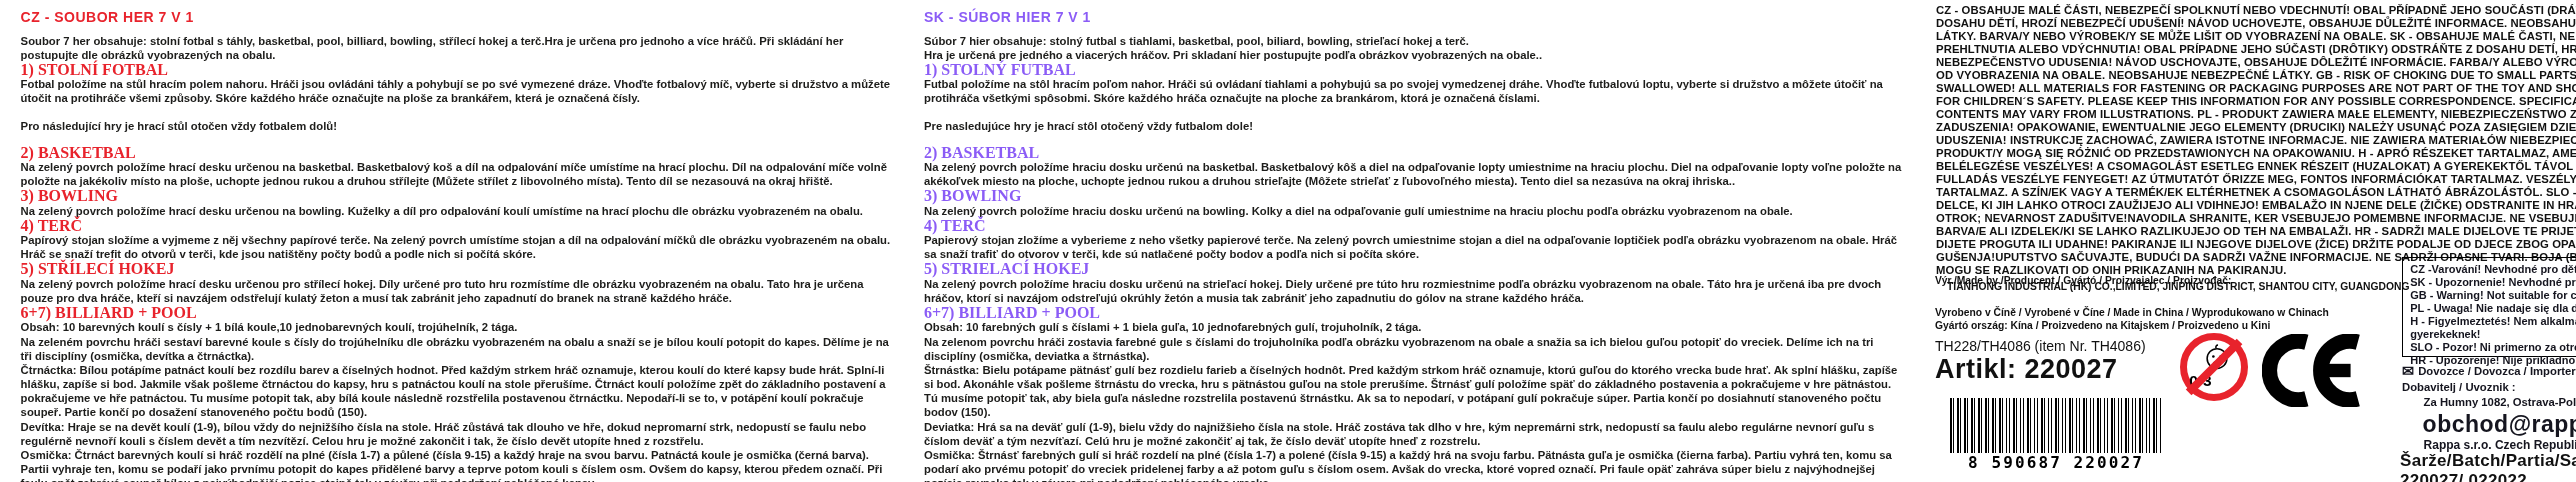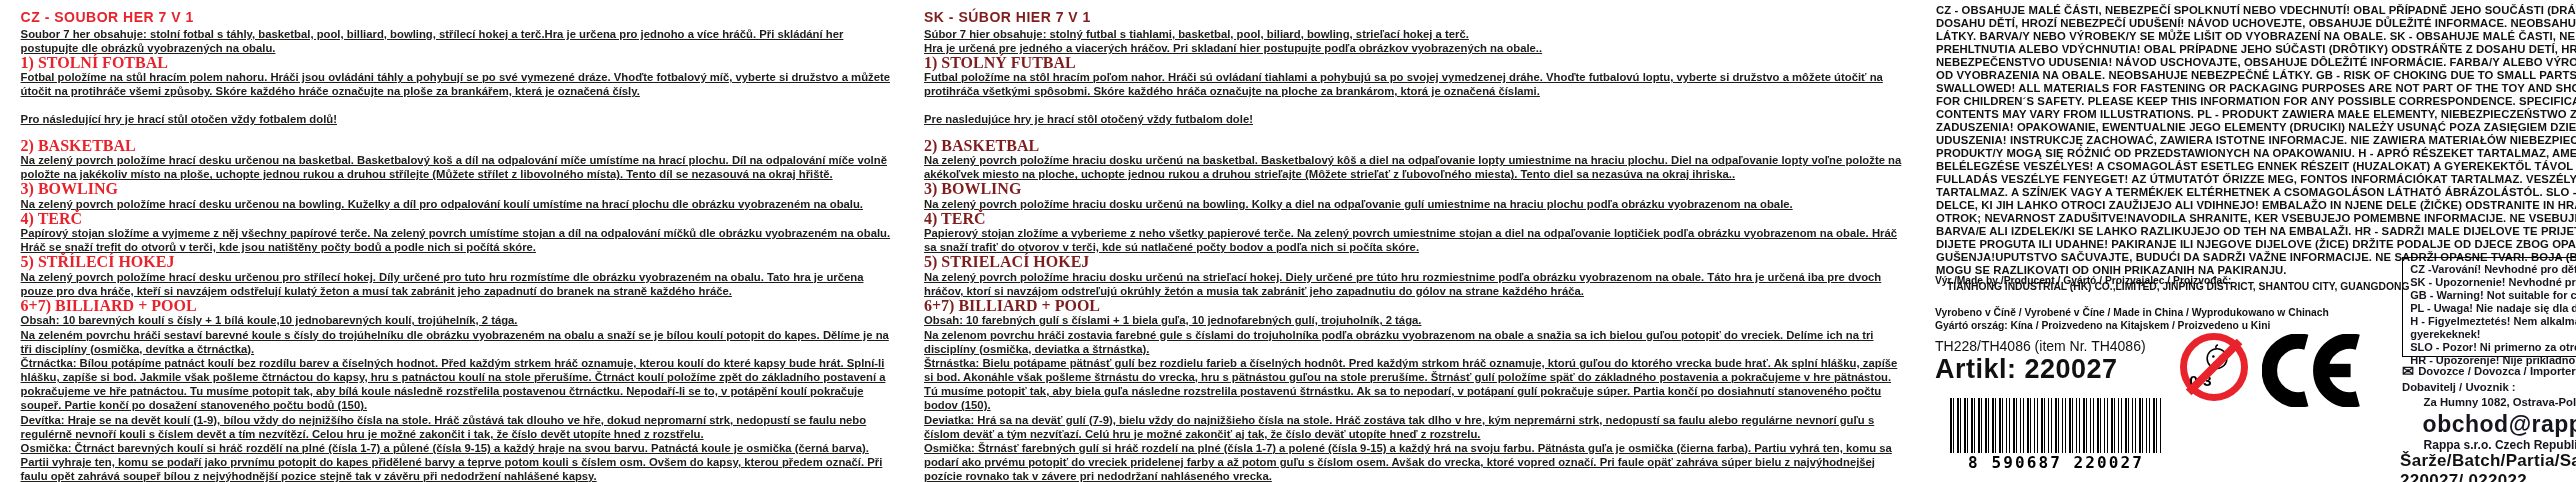--- a/index.html
+++ b/index.html
@@ -2,25 +2,25 @@
 <html style="font-size:8.2px"><head>
 <meta charset="utf-8">
 <style>
   html,body{margin:0;padding:0;background:#ffffff;}
   #label{position:relative;width:2748px;height:483px;background:#ffffff;overflow:hidden;
          font-family:"Liberation Sans",sans-serif;color:#1d1d1b;}
   
   .col{position:absolute;top:9.3px;font-size:11.3px;line-height:14px;font-weight:bold;color:#1d1d1b;}
   #col-cz{left:20.6px;width:878px;}
   #col-sk{left:924px;width:981px;}
-  .col .title{font-size:14px;line-height:17.5px;letter-spacing:0.5px;margin-bottom:0;}
+  .col .title{font-size:14px;line-height:17.5px;letter-spacing:0.5px;margin-bottom:7px;}
   #col-cz .title,#col-cz .heading{color:#e8232c;}
-  #col-sk .title,#col-sk .heading{color:#7f1d1d;}
+  #col-sk .title,#col-sk .heading{color:#8b5cf6;}
   .col .heading{font-size:16px;line-height:14.4px;margin-top:1px;font-family:Liberation Serif, serif;}
-  .col p{margin:0 0 0.5px 0;text-decoration:underline;}
+  .col p{margin:0 0 0.5px 0;}
   .pre{white-space:pre-line;}
   .note{margin-top:13.4px !important;margin-bottom:13.4px !important;}
   
   #warning-par{position:absolute;left:1936px;top:4.1px;width:773px;
       font-size:11.3px;line-height:13px;font-weight:bold;color:#111;letter-spacing:0.1px;}
   
   .mfg{position:absolute;left:1935px;font-weight:bold;font-size:10.3px;line-height:12.4px;color:#111;}
   #mfg-label{top:275px;}
   #mfg-name{top:281px;margin-left:12px;}
   #madein-1{top:307px;}
@@ -100,21 +100,21 @@
     <div class="heading">3) BOWLING</div>
     <p>Na zelený povrch položíme hraciu dosku určenú na bowling. Kolky a diel na odpaľovanie gulí umiestnime na hraciu plochu podľa obrázku vyobrazenom na obale.</p>
     <div class="heading">4) TERČ</div>
     <p>Papierový stojan zložíme a vyberieme z neho všetky papierové terče. Na zelený povrch umiestnime stojan a diel na odpaľovanie loptičiek podľa obrázku vyobrazenom na obale. Hráč sa snaží trafiť do otvorov v terči, kde sú natlačené počty bodov a podľa nich si počíta skóre.</p>
     <div class="heading">5) STRIELACÍ HOKEJ</div>
     <p>Na zelený povrch položíme hraciu dosku určenú na strieľací hokej. Diely určené pre túto hru rozmiestnime podľa obrázku vyobrazenom na obale. Táto hra je určená iba pre dvoch hráčov, ktorí si navzájom odstreľujú okrúhly žetón a musia tak zabrániť jeho zapadnutiu do gólov na strane každého hráča.</p>
     <div class="heading">6+7) BILLIARD + POOL</div>
     <p>Obsah: 10 farebných gulí s číslami + 1 biela guľa, 10 jednofarebných gulí, trojuholník, 2 tága.</p>
     <p>Na zelenom povrchu hráči zostavia farebné gule s číslami do trojuholníka podľa obrázku vyobrazenom na obale a snažia sa ich bielou guľou potopiť do vreciek. Delíme ich na tri disciplíny (osmička, deviatka a štrnástka).</p>
     <p>Štrnástka: Bielu potápame pätnásť gulí bez rozdielu farieb a číselných hodnôt. Pred každým strkom hráč oznamuje, ktorú guľou do ktorého vrecka bude hrať. Ak splní hlášku, zapíše si bod. Akonáhle však pošleme štrnástu do vrecka, hru s pätnástou guľou na stole prerušíme. Štrnásť gulí položíme späť do základného postavenia a pokračujeme v hre pätnástou. Tú musíme potopiť tak, aby biela guľa následne rozstrelila postavenú štrnástku. Ak sa to nepodarí, v potápaní gulí pokračuje súper. Partia končí po dosiahnutí stanoveného počtu bodov (150).</p>
-    <p>Deviatka: Hrá sa na deväť gulí (7-9), bielu vždy do najnižšieho čísla na stole. Hráč zostáva tak dlho v hre, kým nepremárni strk, nedopustí sa faulu alebo regulárne nevnorí guľu s číslom deväť a tým nezvíťazí. Celú hru je možné zakončiť aj tak, že číslo deväť utopíte hneď z rozstrelu.</p>
+    <p>Deviatka: Hrá sa na deväť gulí (1-9), bielu vždy do najnižšieho čísla na stole. Hráč zostáva tak dlho v hre, kým nepremárni strk, nedopustí sa faulu alebo regulárne nevnorí guľu s číslom deväť a tým nezvíťazí. Celú hru je možné zakončiť aj tak, že číslo deväť utopíte hneď z rozstrelu.</p>
     <p>Osmička: Štrnásť farebných gulí si hráč rozdelí na plné (čísla 1-7) a polené (čísla 9-15) a každý hrá na svoju farbu. Pätnásta guľa je osmička (čierna farba). Partiu vyhrá ten, komu sa podarí ako prvému potopiť do vreciek pridelenej farby a až potom guľu s číslom osem. Avšak do vrecka, ktoré vopred označí. Pri faule opäť zahráva súper bielu z najvýhodnejšej pozície rovnako tak v závere pri nedodržaní nahláseného vrecka.</p>
 
   </div>
 
   <div id="warning-par">CZ - OBSAHUJE MALÉ ČÁSTI, NEBEZPEČÍ SPOLKNUTÍ NEBO VDECHNUTÍ! OBAL PŘÍPADNĚ JEHO SOUČÁSTI (DRÁTKY) ODSTRAŇTE Z DOSAHU DĚTÍ, HROZÍ NEBEZPEČÍ UDUŠENÍ! NÁVOD UCHOVEJTE, OBSAHUJE DŮLEŽITÉ INFORMACE. NEOBSAHUJE NEBEZPEČNÉ LÁTKY. BARVA/Y NEBO VÝROBEK/Y SE MŮŽE LIŠIT OD VYOBRAZENÍ NA OBALE.  SK - OBSAHUJE MALÉ ČASTI, NEBEZPEČENSTVO PREHLTNUTIA ALEBO VDÝCHNUTIA! OBAL PRÍPADNE JEHO SÚČASTI (DRÔTIKY) ODSTRÁŇTE Z DOSAHU DETÍ, HROZÍ NEBEZPEČENSTVO UDUSENIA! NÁVOD USCHOVAJTE, OBSAHUJE DÔLEŽITÉ INFORMÁCIE. FARBA/Y ALEBO VÝROBOK/Y SA MÔŽE  LÍŠIŤ OD VYOBRAZENIA NA OBALE. NEOBSAHUJE NEBEZPEČNÉ LÁTKY. GB - RISK OF CHOKING DUE TO SMALL PARTS THAT MAY BE SWALLOWED! ALL MATERIALS FOR FASTENING OR PACKAGING PURPOSES ARE NOT PART OF THE TOY AND SHOULD BE DISCARDED FOR CHILDREN´S SAFETY. PLEASE KEEP THIS INFORMATION FOR ANY POSSIBLE CORRESPONDENCE. SPECIFICATIONS COLORS AND CONTENTS MAY VARY FROM ILLUSTRATIONS. PL - PRODUKT ZAWIERA MAŁE ELEMENTY, NIEBEZPIECZEŃSTWO ZADŁAWIENIA LUB ZADUSZENIA! OPAKOWANIE, EWENTUALNIE JEGO ELEMENTY (DRUCIKI) NALEŻY USUNĄĆ POZA ZASIĘGIEM DZIECI, RYZYKO UDUSZENIA! INSTRUKCJĘ ZACHOWAĆ, ZAWIERA ISTOTNE INFORMACJE.  NIE ZAWIERA MATERIAŁÓW NIEBEZPIECZNYCH.KOLOR/Y I LUB PRODUKT/Y MOGĄ SIĘ RÓŻNIĆ OD PRZEDSTAWIONYCH NA OPAKOWANIU. H - APRÓ RÉSZEKET TARTALMAZ, AMELYEK LENYELÉSE, BELÉLEGZÉSE VESZÉLYES! A CSOMAGOLÁST ESETLEG ENNEK RÉSZEIT (HUZALOKAT) A GYEREKEKTŐL TÁVOL TARTSA, MIVEL A FULLADÁS VESZÉLYE FENYEGET! AZ ÚTMUTATÓT ŐRIZZE MEG, FONTOS INFORMÁCIÓKAT TARTALMAZ.  VESZÉLYES ANYAGOKAT NEM TARTALMAZ. A SZÍN/EK VAGY A TERMÉK/EK ELTÉRHETNEK A CSOMAGOLÁSON LÁTHATÓ ÁBRÁZOLÁSTÓL. SLO - VSEBUJE MAJHNE DELCE, KI JIH LAHKO OTROCI ZAUŽIJEJO ALI VDIHNEJO! EMBALAŽO IN NJENE DELE (ŽIČKE) ODSTRANITE IN HRANITE IZVEN DOSEGA OTROK; NEVARNOST ZADUŠITVE!NAVODILA SHRANITE, KER VSEBUJEJO POMEMBNE INFORMACIJE.  NE VSEBUJE NEVARNIH SNOVI. BARVA/E ALI IZDELEK/KI SE LAHKO RAZLIKUJEJO OD TEH NA EMBALAŽI. HR - SADRŽI MALE DIJELOVE TE PRIJETI OPASNOST DA IH DIJETE PROGUTA ILI UDAHNE! PAKIRANJE ILI NJEGOVE DIJELOVE (ŽICE) DRŽITE PODALJE OD DJECE ZBOG OPASNOSTI OD GUŠENJA!UPUTSTVO SAČUVAJTE, BUDUĆI DA SADRŽI VAŽNE INFORMACIJE. NE SADRŽI OPASNE TVARI. BOJA (BOJE) ILI PROIZVOD(I) MOGU SE RAZLIKOVATI OD ONIH PRIKAZANIH NA PAKIRANJU.</div>
 
   <div class="mfg" id="mfg-label">Výr./Made by /Producent / Gyártó / Proizvajalec / Proizvođač:</div>
   <div class="mfg" id="mfg-name">TIANHONG INDUSTRIAL (HK) CO.,LIMITED, JINPING DISTRICT, SHANTOU CITY, GUANGDONG</div>
   <div class="mfg" id="madein-1">Vyrobeno v Číně / Vyrobené v Číne / Made in China / Wyprodukowano w Chinach</div>
   <div class="mfg" id="madein-2">Gyártó ország: Kína / Proizvedeno na Kitajskem / Proizvedeno u Kini</div>

